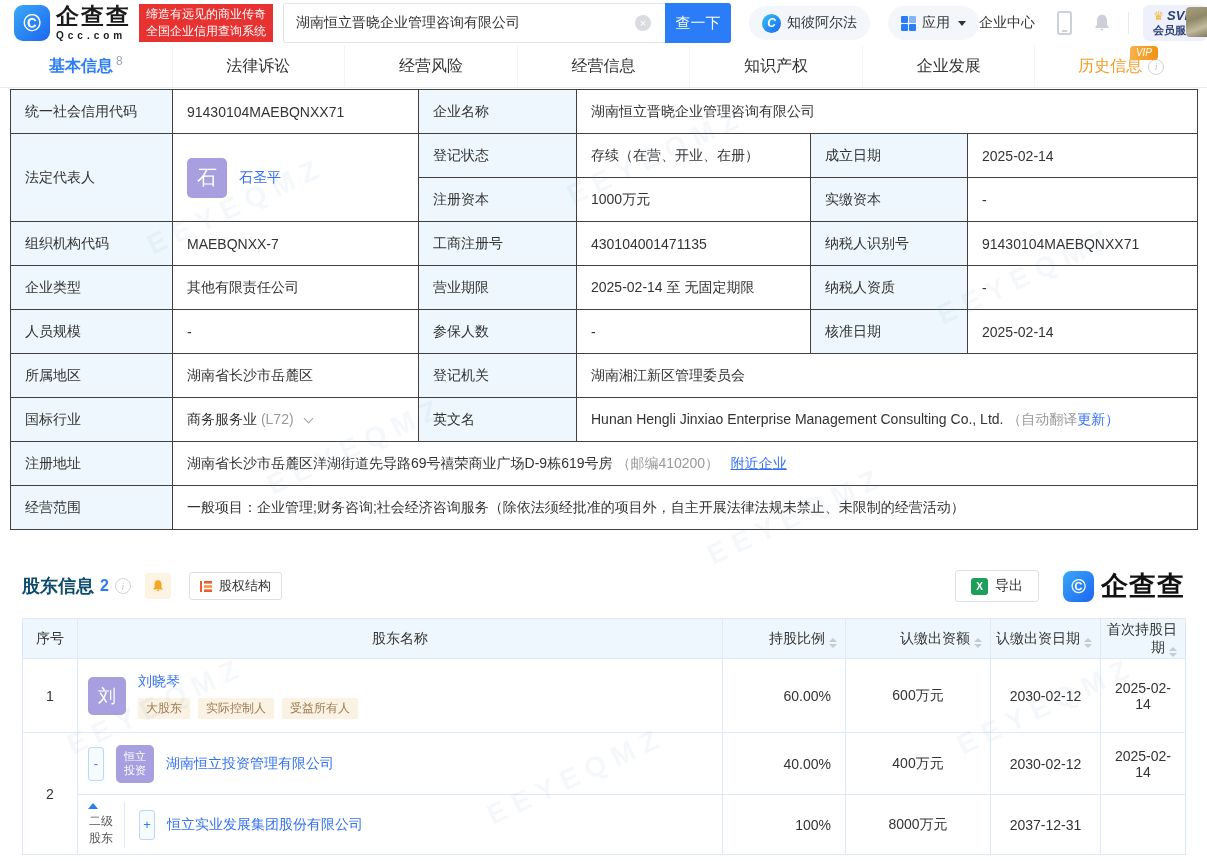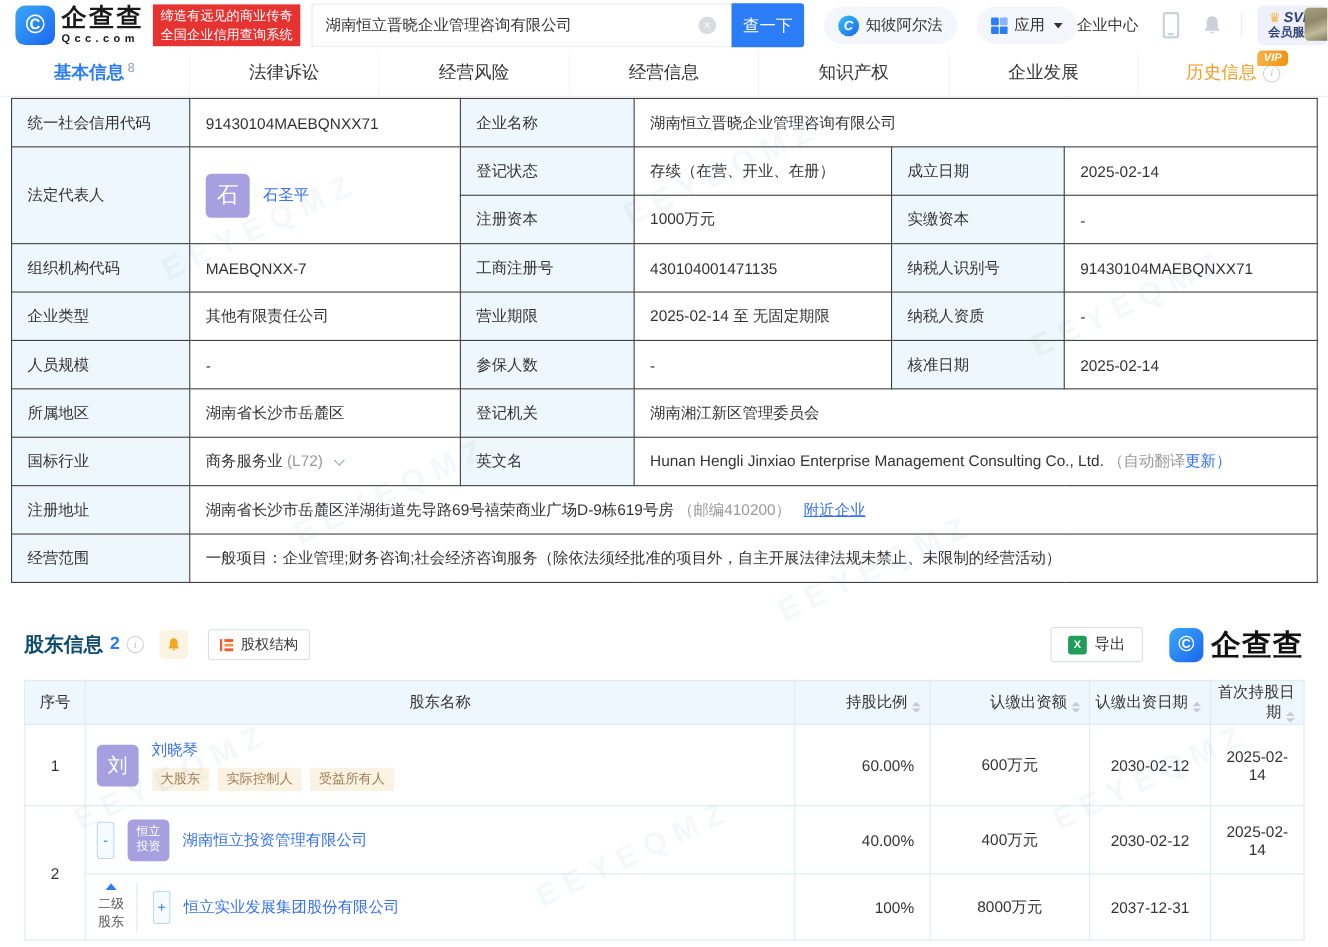--- a/index.html
+++ b/index.html
@@ -36,21 +36,21 @@
   .svip-bot{font-size:11px;color:#2b3f75;font-weight:bold;}
   .corner-avatar{position:absolute;right:0;top:7px;width:21px;height:30px;border-radius:4px 0 0 4px;cursor:pointer;background:linear-gradient(160deg,#a89f7d 0%,#8f8868 40%,#c2bb9b 70%,#7d7761 100%);}
 
   
   .tabs{display:flex;height:42px;border-bottom:1px solid #e9ebef;align-items:stretch;}
   .tab{flex:1;display:flex;align-items:center;justify-content:center;font-size:16px;color:#333;position:relative;border-right:1px solid #f3f4f6;cursor:pointer;background:#fff;}
   .tab:last-child{border-right:none;}
   .tab.active{color:#2b7cf7;font-weight:bold;}
   .tab .cnt{font-size:12px;color:#9aa4b2;margin-left:3px;align-self:flex-start;margin-top:8px;font-weight:normal;}
   .tab.history{color:#f59a23;}
-  .vipbadge{position:absolute;top:0;right:36px;background:linear-gradient(90deg,#f7b24a,#f1920f);color:#fff;font-size:10px;font-weight:bold;font-style:italic;padding:1px 6px;border-radius:4px 4px 4px 0;line-height:1.2;}
+  .vipbadge{position:absolute;top:0;right:49px;background:linear-gradient(90deg,#f7b24a,#f1920f);color:#fff;font-size:10px;font-weight:normal;font-style:italic;padding:1px 6px;border-radius:4px 4px 4px 0;line-height:1.2;}
   .info-i{width:16px;height:16px;border:1px solid #d0d3d8;border-radius:50%;color:#c0c4ca;font-size:10px;display:inline-flex;align-items:center;justify-content:center;margin-left:6px;font-style:italic;font-family:"Liberation Serif",serif;cursor:pointer;flex:none;}
 
   
   table.info{border-collapse:collapse;table-layout:fixed;width:1187px;margin:1px 10px 0 10px;font-size:14px;}
   table.info td{border:1px solid #404040;height:44px;padding:6px 14px;color:#333;vertical-align:middle;overflow:hidden;white-space:nowrap;}
   table.info td.lbl{background:#edf7fd;}
   .rep{display:flex;align-items:center;gap:12px;}
   .avatar{width:40px;height:40px;border-radius:5px;background:#a79fdf;color:#fff;font-size:20px;display:flex;align-items:center;justify-content:center;flex:none;}
   a.link{color:#3470f4;text-decoration:none;cursor:pointer;}
   a.link.ul{text-decoration:underline;}
@@ -81,21 +81,21 @@
   .sort .dn{border-top:4px solid #c4cbd4;}
   .shname{display:flex;align-items:center;gap:12px;}
   .avatar2{width:38px;height:38px;border-radius:5px;background:#a79fdf;color:#fff;font-size:18px;display:flex;align-items:center;justify-content:center;flex:none;}
   .avatar2.sm{font-size:11px;line-height:1.25;flex-direction:column;}
   .tags{display:flex;gap:8px;margin-top:7px;}
   .tag{background:#faf2e2;color:#9e7b53;font-size:12px;padding:2px 8px;border-radius:2px;white-space:nowrap;}
   .num{text-align:right;padding-right:14px !important;}
   .ctr{text-align:center;}
   .box{width:16px;height:34px;border:1px solid #bcd9f4;background:#f5fbff;color:#2b7cf7;border-radius:3px;display:flex;align-items:center;justify-content:center;font-size:13px;cursor:pointer;flex:none;}
   .box.plus{height:30px;}
-  .sublabel{align-self:stretch;display:flex;flex-direction:column;justify-content:center;align-items:center;border-right:1px solid #ddeaf5;padding-right:10px;margin:-8px 2px -8px 0;color:#555;font-size:12px;line-height:1.4;flex:none;}
+  .sublabel{align-self:stretch;display:flex;flex-direction:column;justify-content:center;border-right:1px solid #ddeaf5;padding-right:10px;margin:-8px 2px -8px 0;color:#555;font-size:12px;line-height:1.4;flex:none;}
   .sublabel .txt{width:26px;text-align:center;word-break:break-all;}
   .tri-up{width:0;height:0;border-left:5px solid transparent;border-right:5px solid transparent;border-bottom:6px solid #2b7cf7;margin-bottom:4px;}
 
   
   .wm{position:absolute;color:rgba(120,150,190,0.07);font-size:28px;transform:rotate(-25deg);letter-spacing:8px;pointer-events:none;font-weight:bold;}
 </style>
 </head>
 <body>
 
 <div class="page">

